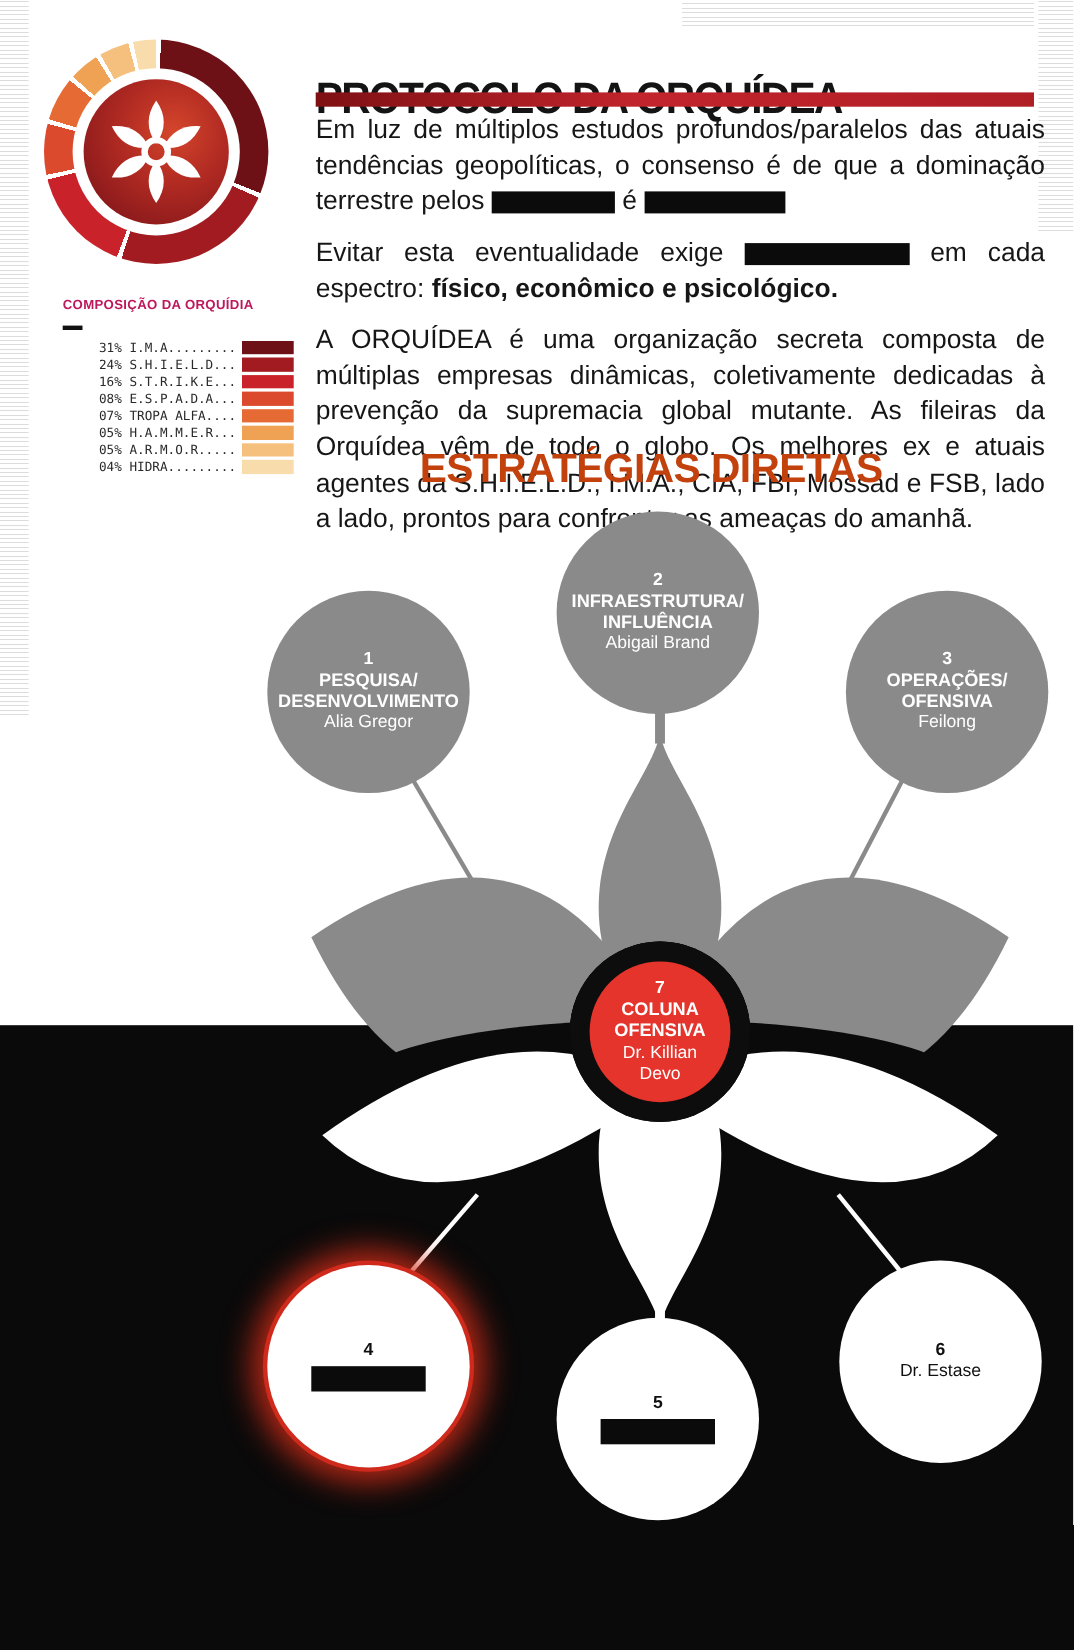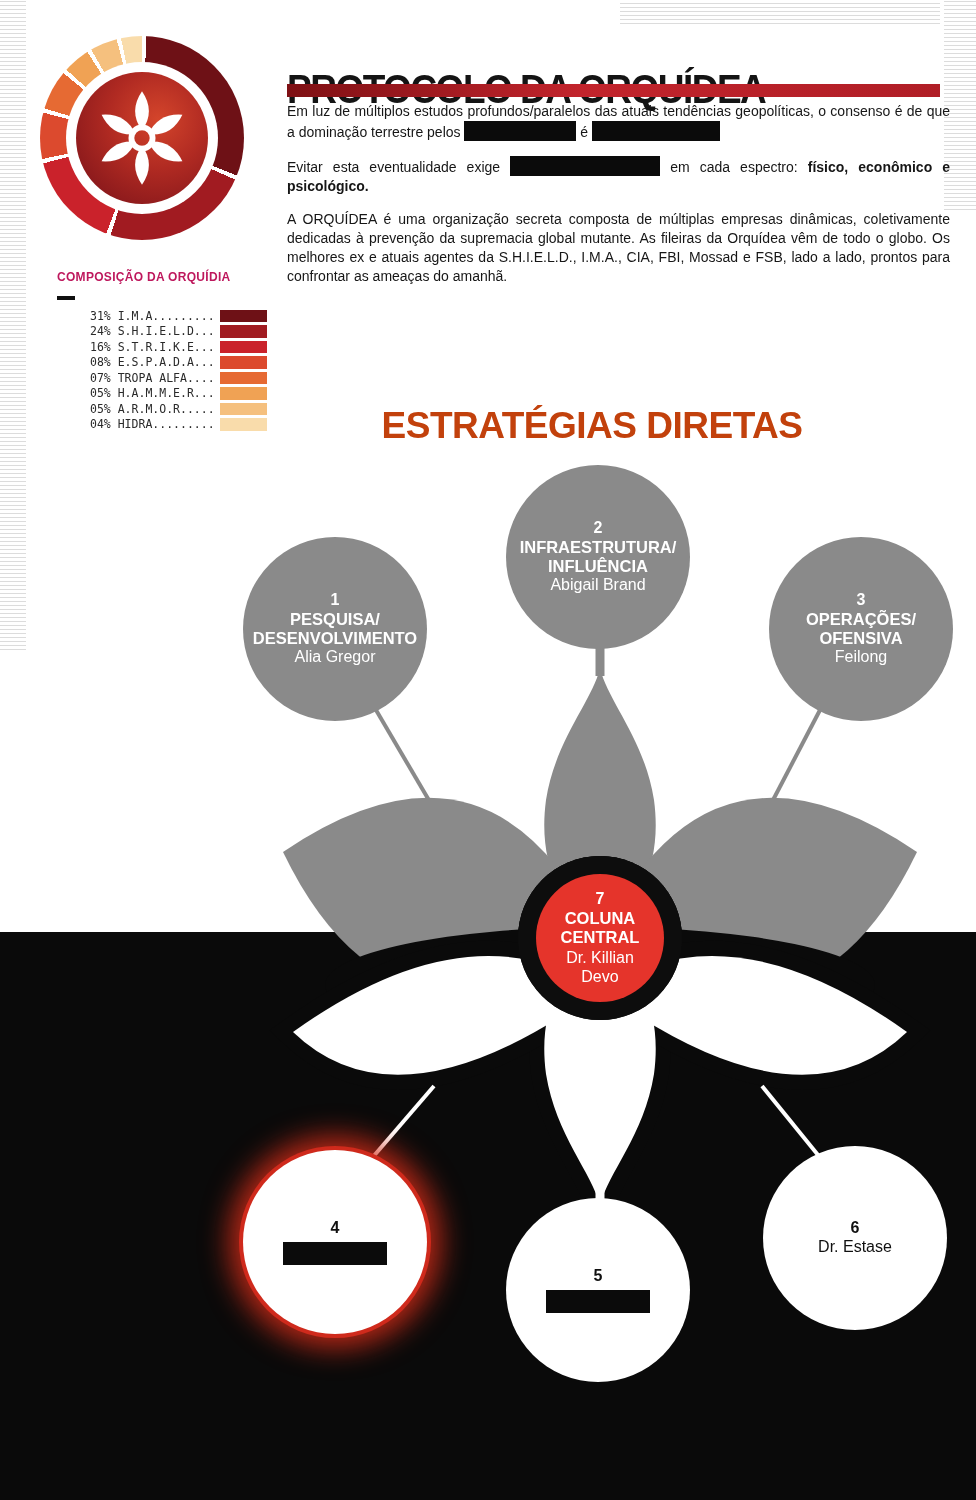--- a/index.html
+++ b/index.html
@@ -15,21 +15,21 @@
 
   
   .doc-title{position:absolute;left:287px;top:42px;font-size:37px;font-weight:800;
              letter-spacing:-1.5px;color:#141414;white-space:nowrap;transform:scale(1,1.08);
              transform-origin:left top;}
   .accent-bar{position:absolute;left:287px;top:84px;width:653px;height:13px;
               background:linear-gradient(90deg,#7e1014,#c2242c 45%,#b01e26 100%);}
 
   
   .intro{position:absolute;left:287px;top:102px;width:663px;color:#161616;}
-  .intro p{margin:0 0 14px 0;font-size:14px;line-height:1.36;text-align:justify;}
+  .intro p{margin:0 0 14px 0;font-size:24px;line-height:1.36;text-align:justify;}
   .redact{display:inline-block;background:#0b0b0b;height:20px;vertical-align:-4px;}
   .rw1{width:112px;} .rw2{width:128px;} .rw3{width:150px;}
 
   
   .donut{position:absolute;left:40px;top:36px;width:204px;height:204px;border-radius:50%;}
   .donut-hole{position:absolute;left:26px;top:26px;width:152px;height:152px;border-radius:50%;
               background:#ffffff;display:flex;align-items:center;justify-content:center;}
   .logo-disc{width:132px;height:132px;border-radius:50%;display:flex;align-items:center;justify-content:center;
              background:radial-gradient(circle at 62% 36%,#d4452b 0%,#b02a22 42%,#8c1a1c 78%,#7a1418 100%);}
   .legend-title{position:absolute;left:57px;top:270px;font-size:12px;font-weight:800;
@@ -205,21 +205,21 @@
   </div>
   <div class="bubble gray" style="left:769px;top:537px;">
     <div class="num">3</div>
     <div class="btitle">OPERAÇÕES/ OFENSIVA</div>
     <div class="person">Feilong</div>
   </div>
 
   <div class="center-node">
     <div class="center-red">
       <div class="num">7</div>
-      <div class="btitle">COLUNA CENTRAL</div>
+      <div class="btitle">COLUNA OFENSIVA</div>
       <div class="person">Dr. Killian Devo</div>
     </div>
   </div>
 
   <div class="bubble white glow" style="left:243px;top:1150px;">
     <div class="num">4</div>
     <div class="redact-bar"></div>
   </div>
   <div class="bubble white" style="left:506px;top:1198px;">
     <div class="num">5</div>

